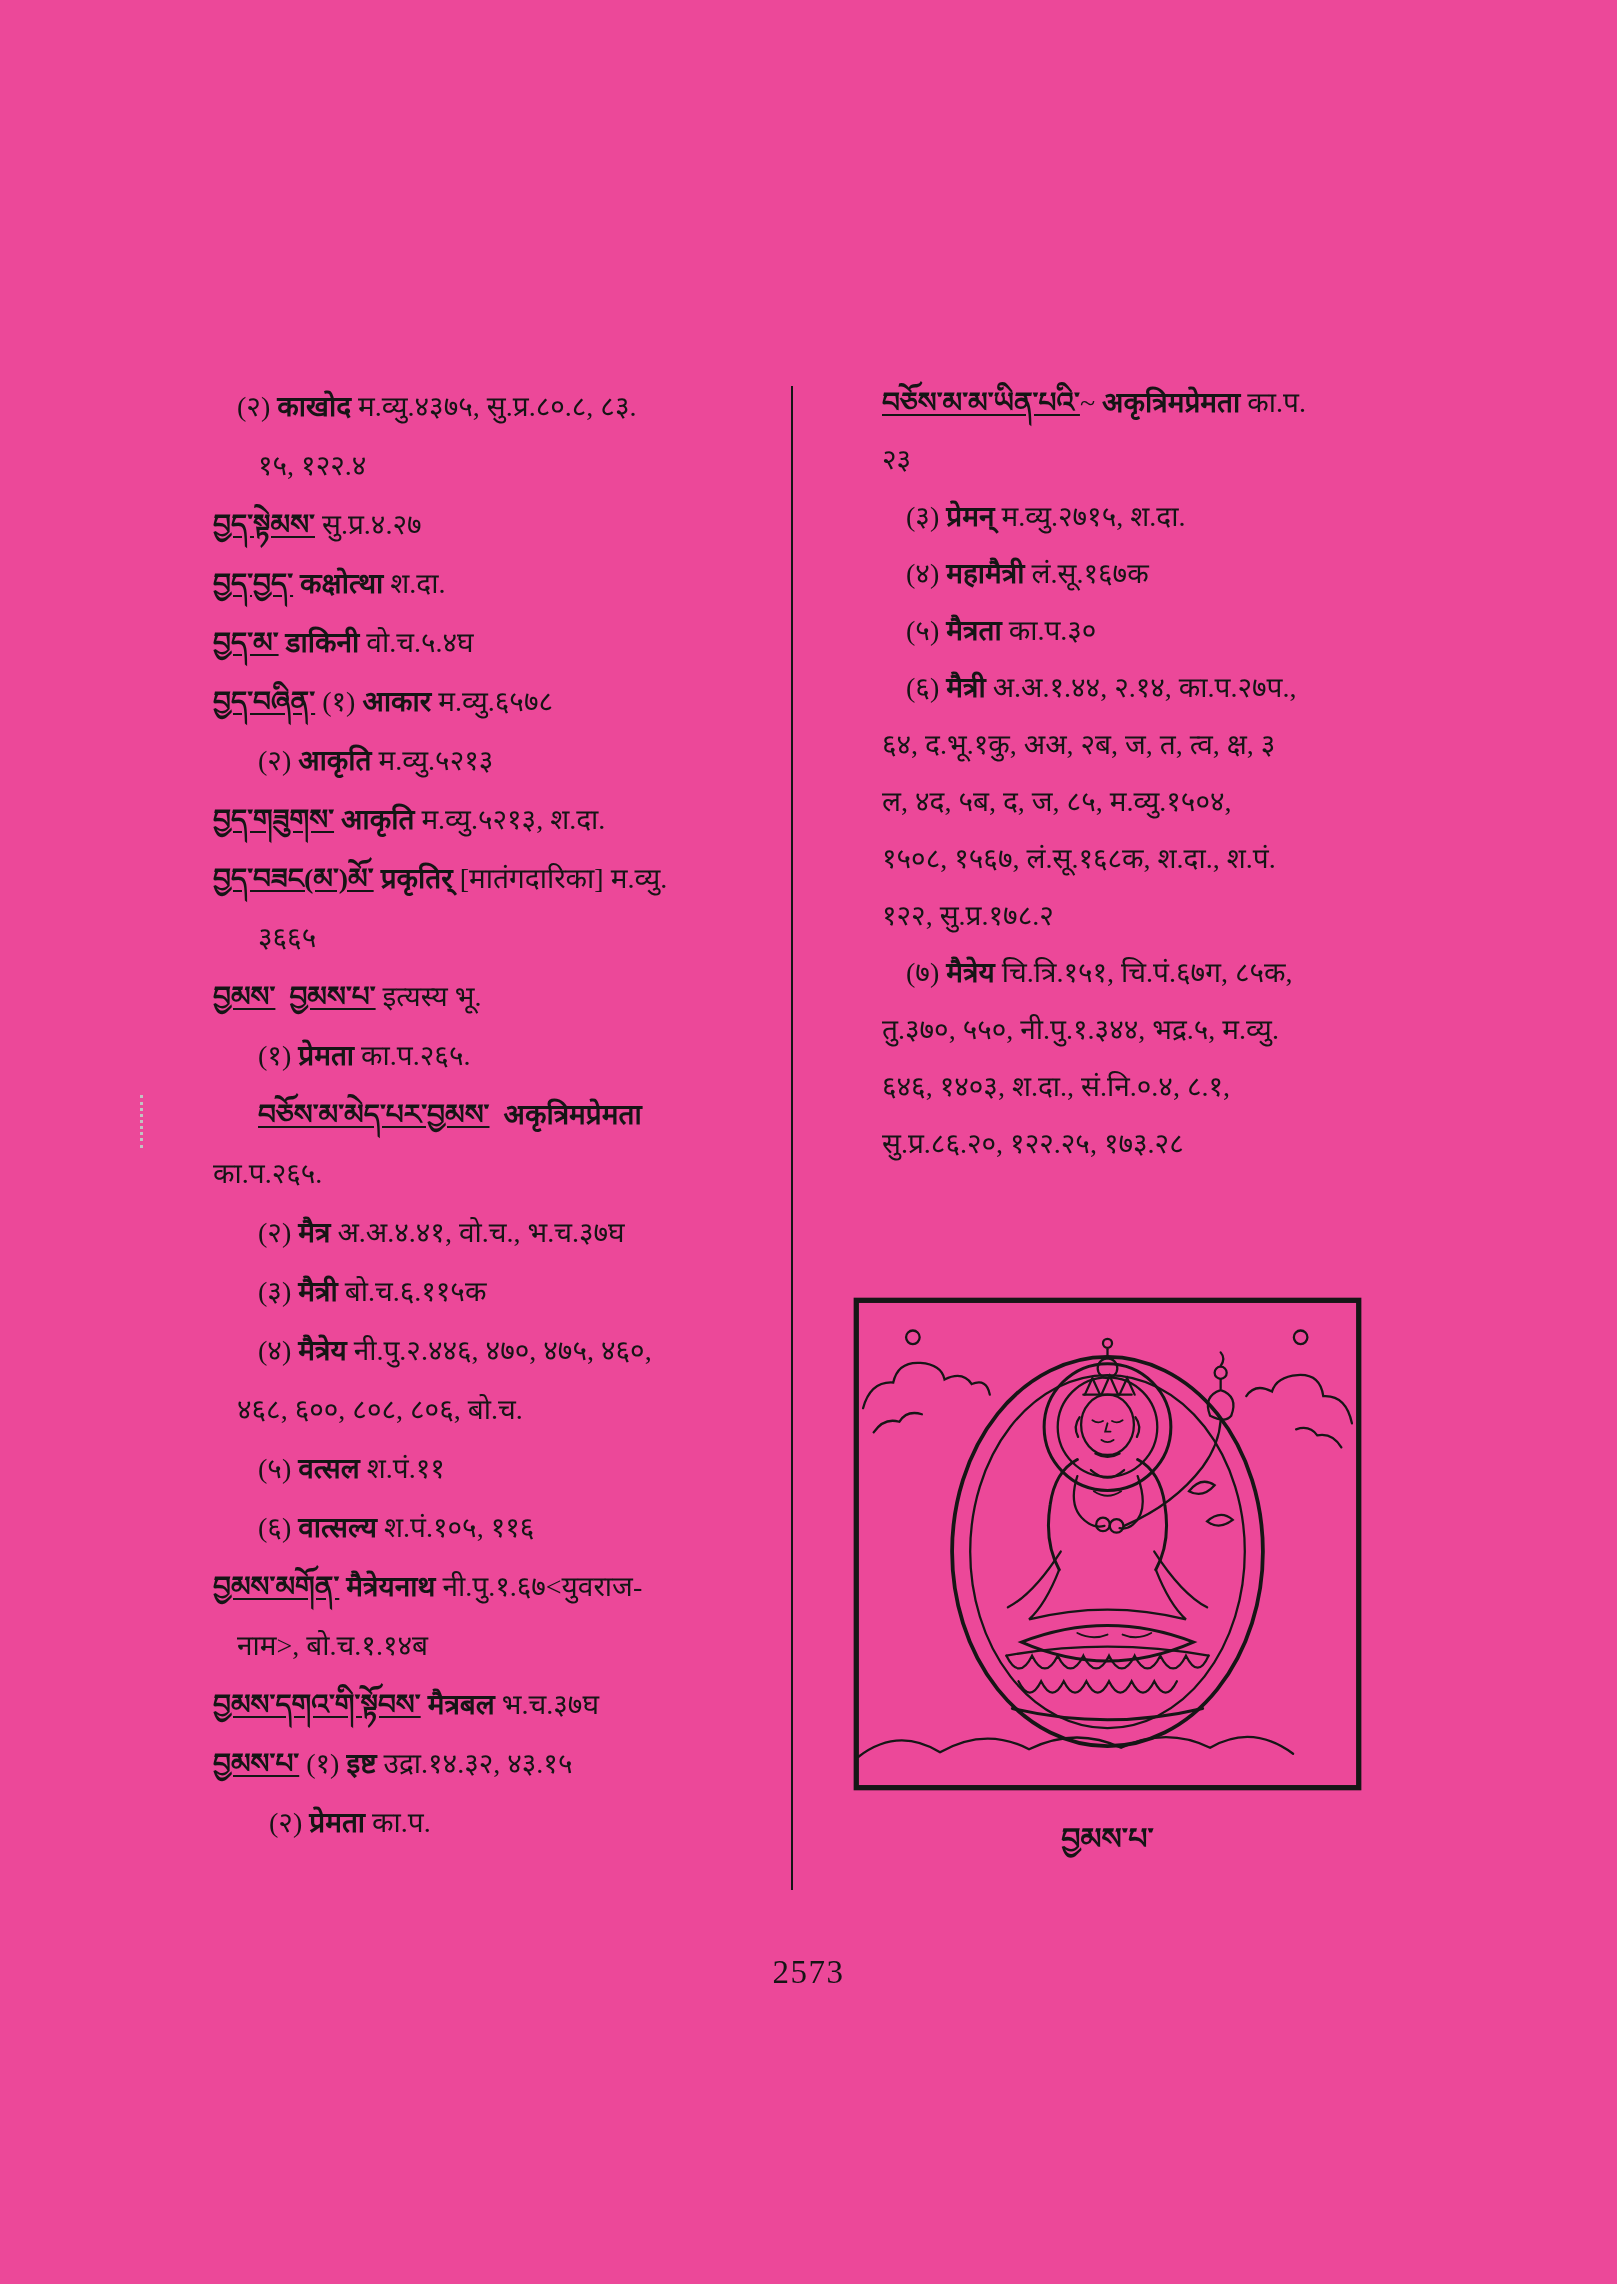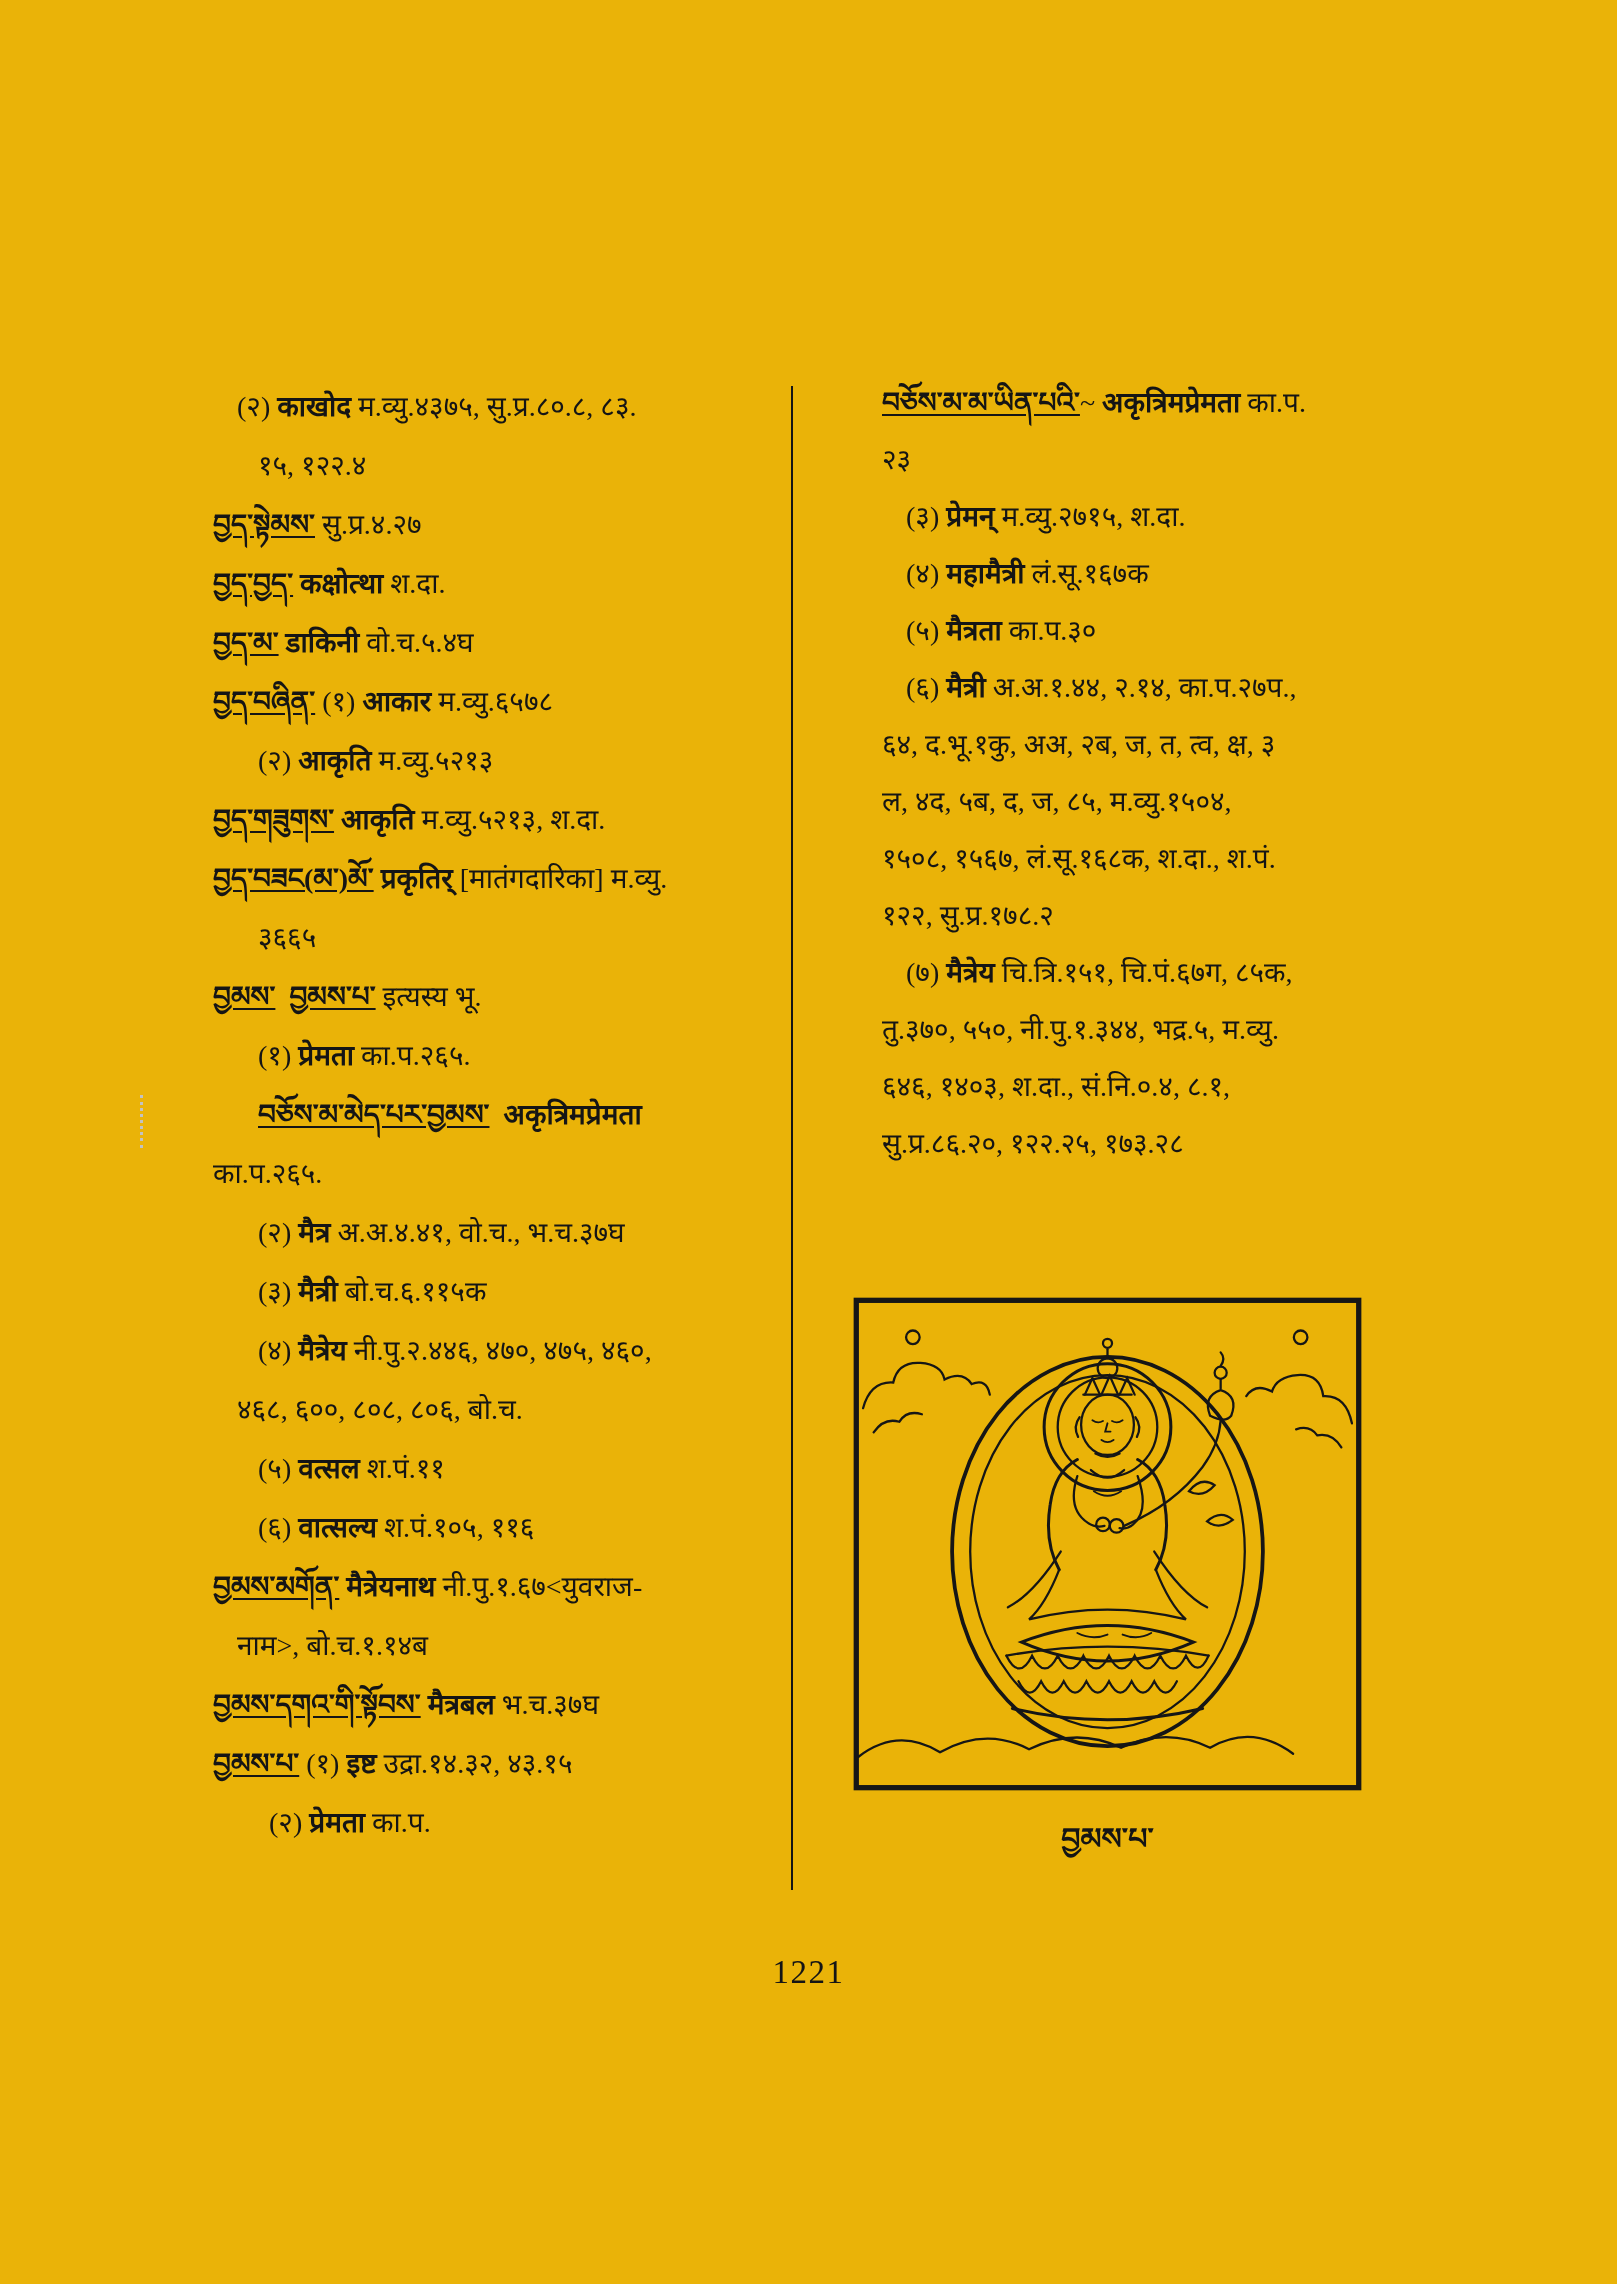--- a/index.html
+++ b/index.html
@@ -1,20 +1,20 @@
 <!DOCTYPE html>
 <html style="font-size:12px"><head>
 <meta charset="utf-8">
 <style>
   html, body { margin: 0; padding: 0; background: #ffffff; }
   .page {
     position: relative;
     width: 1617px;
     height: 2284px;
-    background: #eab308;
+    background: #ec4899;
     color: #151515;
     font-family: "Liberation Serif", "DejaVu Serif", serif;
     overflow: hidden;
   }
   .col {
     position: absolute;
     font-size: 28px;
     line-height: 59px;
     white-space: pre;
   }
@@ -134,18 +134,18 @@
       <path d="M476 160 q-10 -26 14 -34 q24 8 14 34 q-8 10 -28 0 z" stroke-width="3"></path>
       <path d="M490 124 v-12" stroke-width="3"></path>
       <circle cx="490" cy="103" r="8" stroke-width="3"></circle>
       <path d="M490 94 q7 -10 0 -18" stroke-width="3"></path>
 
       <path d="M10 612 q52 -40 108 -6 q60 -34 118 -4 q62 -30 122 -2 q60 -28 118 0 q56 -32 110 8" stroke-width="3"></path>
     </svg>
     <figcaption>བྱམས་པ་</figcaption>
   </figure>
 
-  <div class="page-number">1221</div>
+  <div class="page-number">2573</div>
 
   <div class="artifact"></div>
 
 </div>
 
 
 </body></html>

